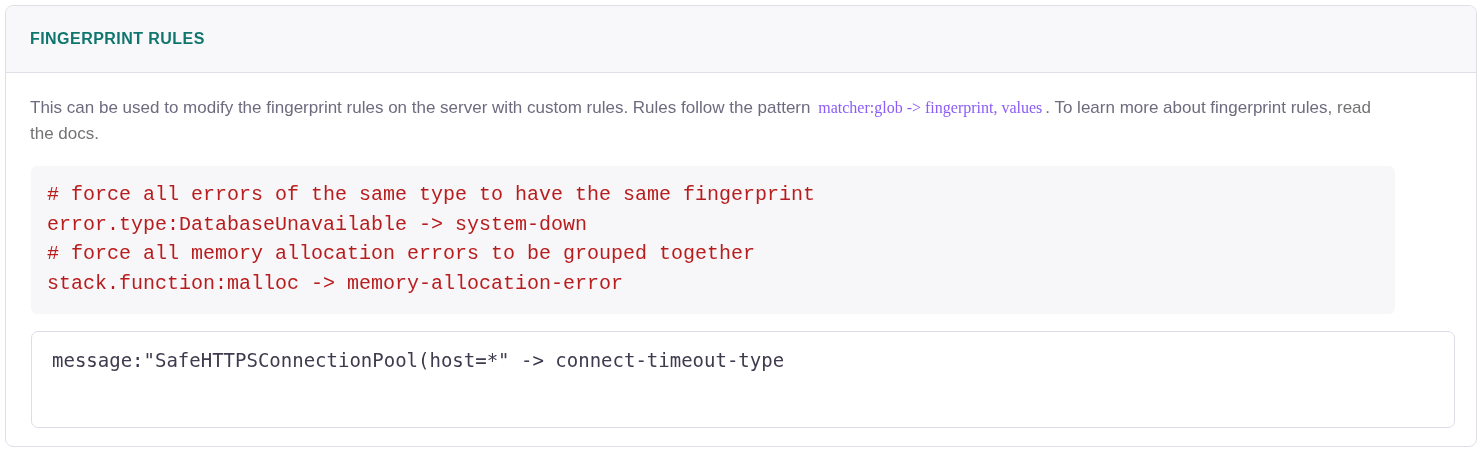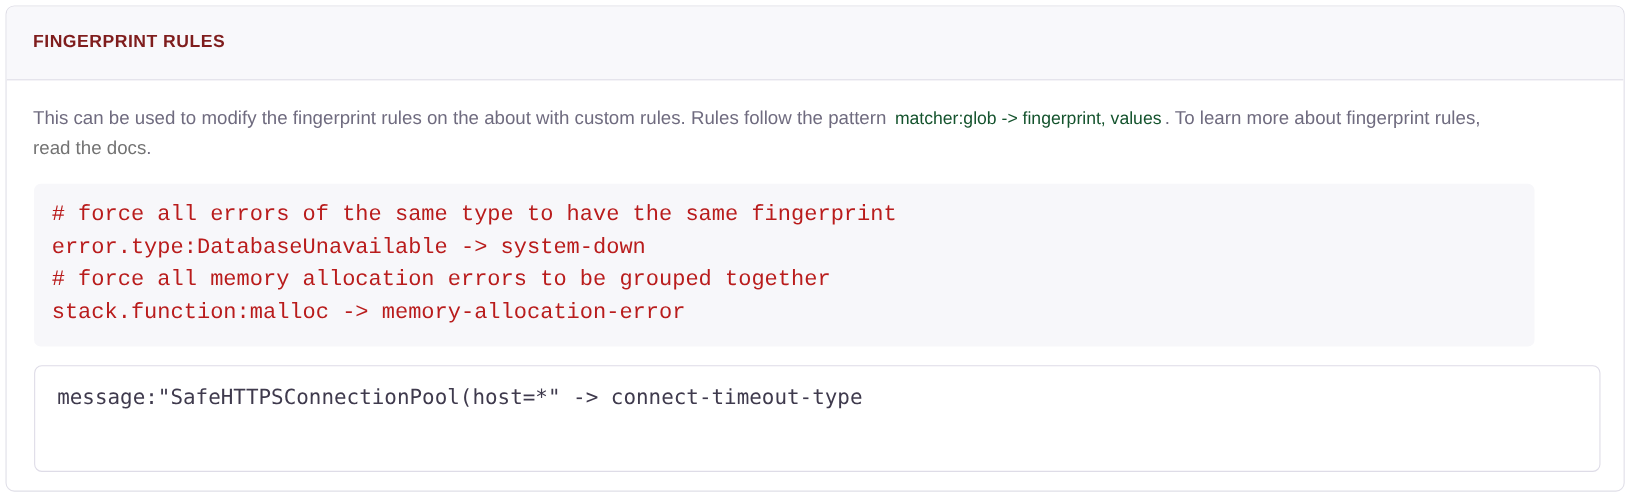--- a/index.html
+++ b/index.html
@@ -34,40 +34,40 @@
     border-bottom: 1px solid #e0dfe8;
     display: flex;
     align-items: center;
     padding: 0 24px;
   }
 
   .panel-title {
     font-size: 16px;
     font-weight: bold;
     letter-spacing: 0.45px;
-    color: #7f1d1d;
+    color: #0f766e;
     text-transform: uppercase;
   }
 
   .panel-body {
     padding: 22px 24px 0 24px;
   }
 
   .description {
     font-size: 17px;
     line-height: 26px;
     color: #6f6b7f;
     max-width: 1348px;
     margin: 0;
   }
 
   .inline-code {
-    font-family: Liberation Sans, sans-serif;
+    font-family: Liberation Serif, serif;
     font-size: 16px;
-    color: #14532d;
+    color: #8b5cf6;
     white-space: nowrap;
     padding: 0 3px;
   }
 
   .doc-link {
     color: #737373;
     text-decoration: none;
     cursor: pointer;
   }
 
@@ -111,21 +111,21 @@
 
 <div class="panel">
 
   <div class="panel-header">
     <span class="panel-title">FINGERPRINT RULES</span>
   </div>
 
   <div class="panel-body">
 
     <p class="description">
-      <span>This can be used to modify the fingerprint rules on the about with custom rules. Rules follow the pattern</span>
+      <span>This can be used to modify the fingerprint rules on the server with custom rules. Rules follow the pattern</span>
       <code class="inline-code">matcher:glob -&gt; fingerprint, values</code><span>. To learn more about fingerprint rules,</span>
       <a class="doc-link">read the docs</a><span>.</span>
     </p>
 
     <pre class="code-block"># force all errors of the same type to have the same fingerprint
 error.type:DatabaseUnavailable -&gt; system-down
 # force all memory allocation errors to be grouped together
 stack.function:malloc -&gt; memory-allocation-error</pre>
 
     <textarea class="rules-textarea" spellcheck="false" placeholder="matcher:glob -&gt; fingerprint, values" style="">message:"SafeHTTPSConnectionPool(host=*" -&gt; connect-timeout-type</textarea>

